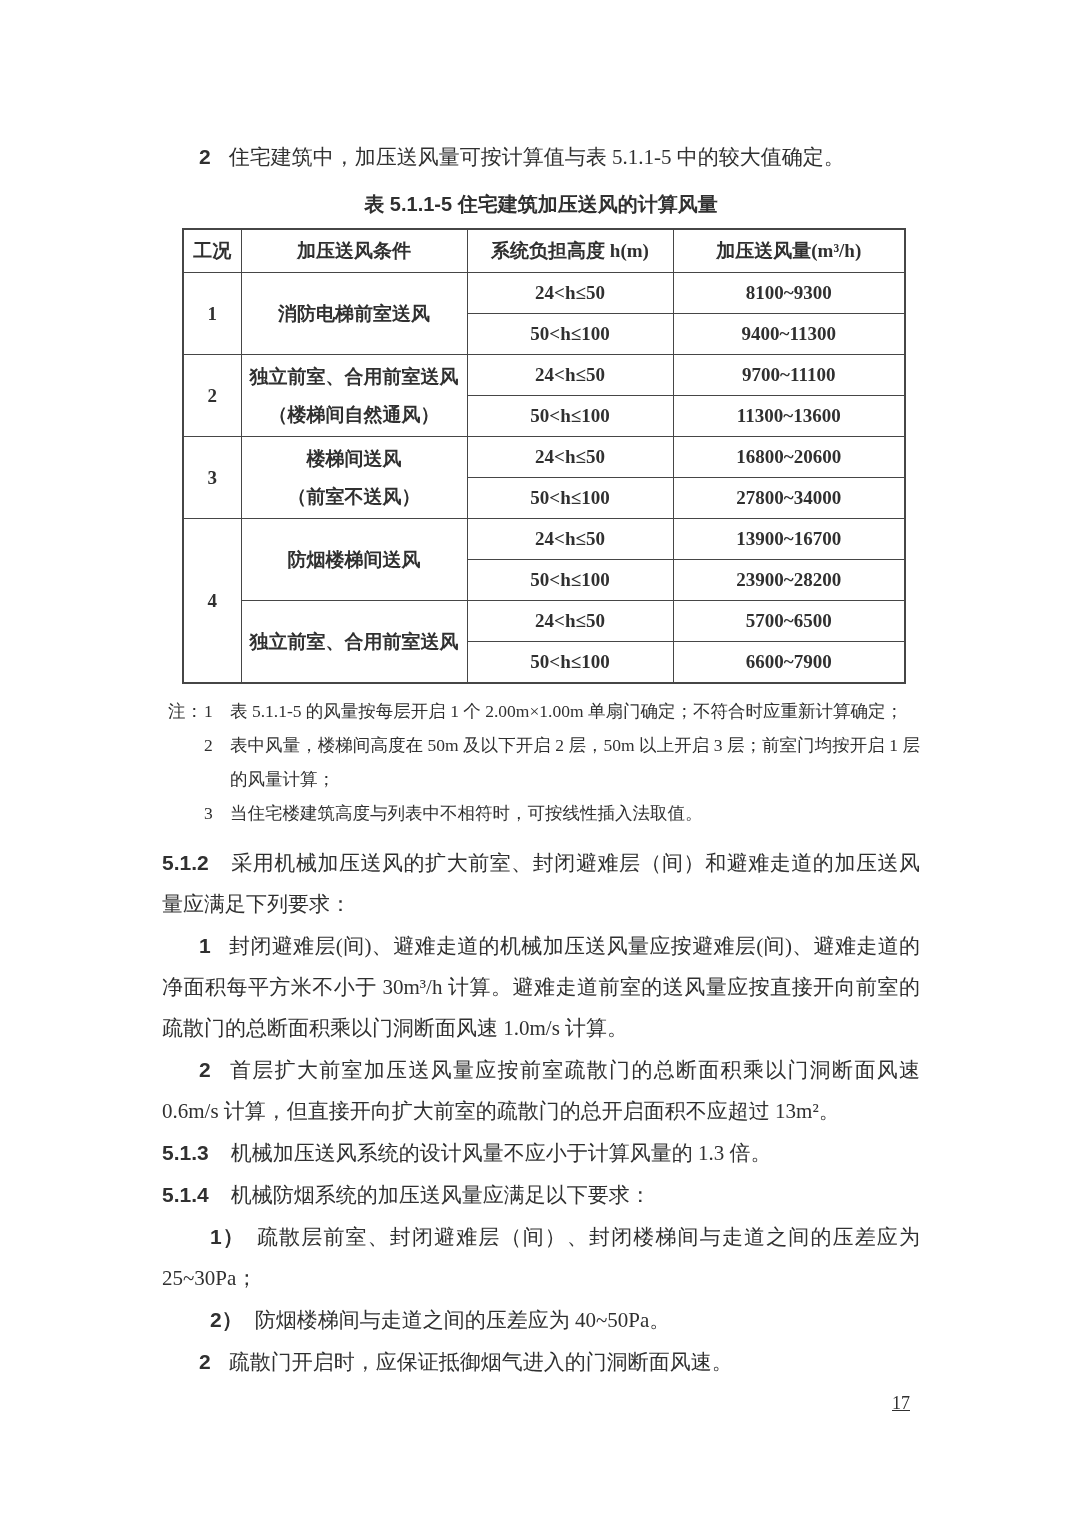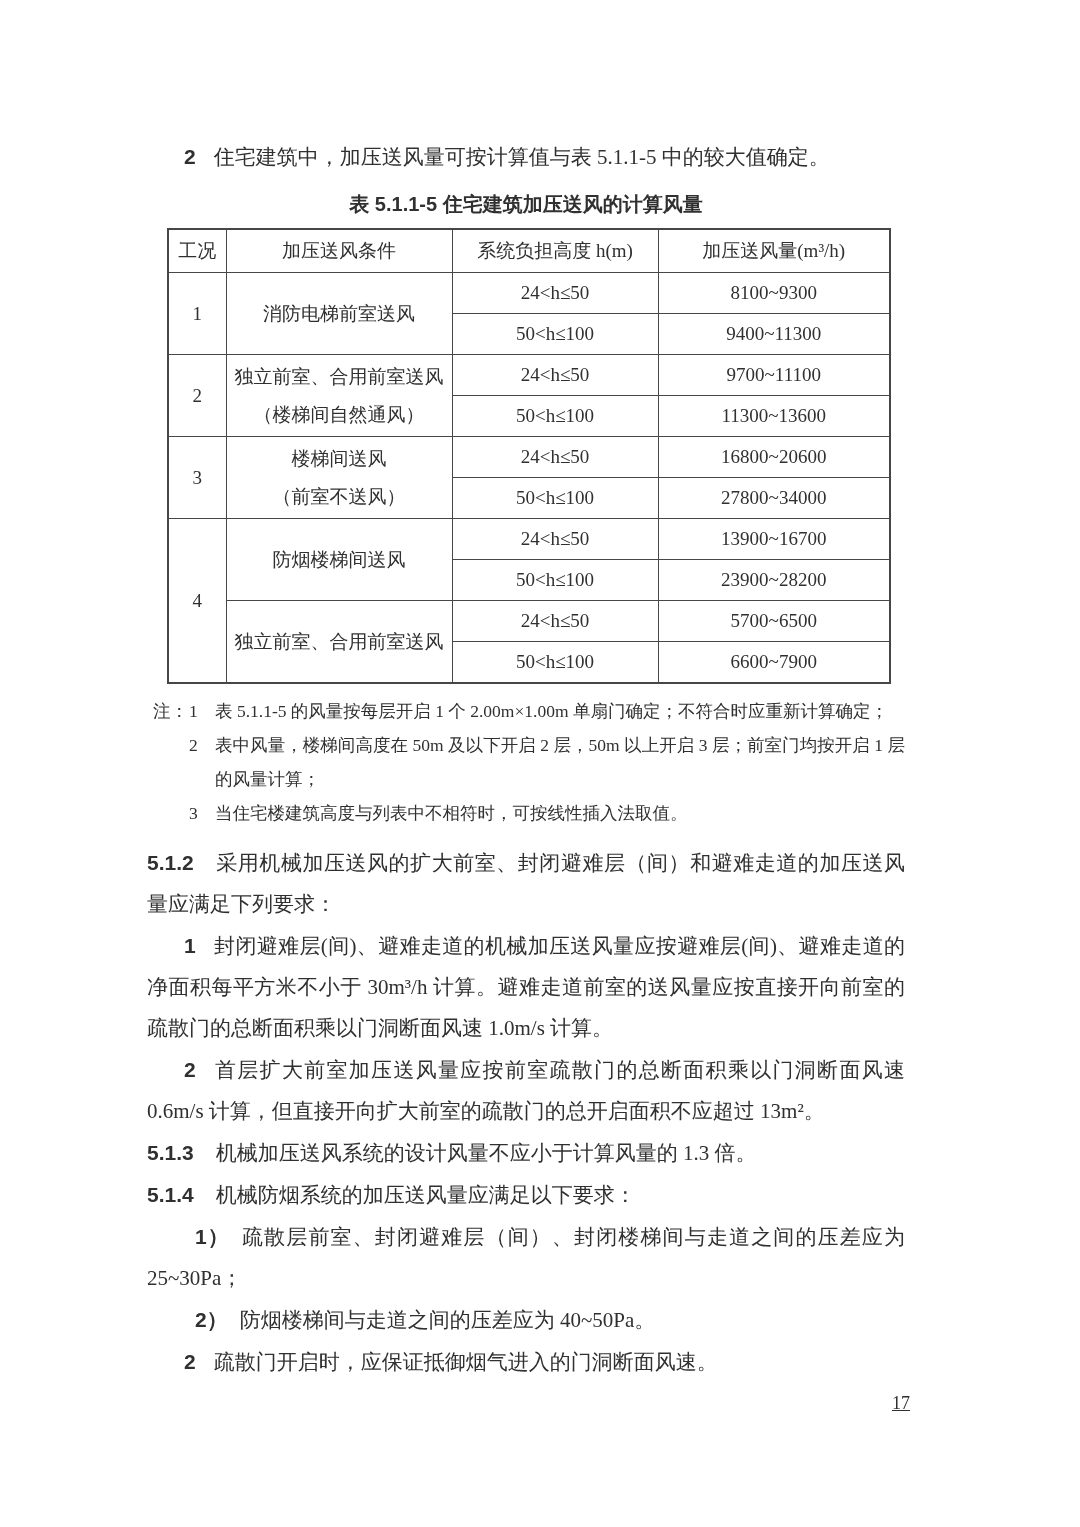--- a/index.html
+++ b/index.html
@@ -3,21 +3,21 @@
 <meta charset="utf-8">
 <style>
   html,body { margin:0; padding:0; }
   body {
     width:1080px; height:1527px;
     background:#ffffff;
     font-family:"Liberation Serif","DejaVu Serif",serif;
     color:#303030;
   }
   .page { position:relative; width:1080px; height:1527px; background:#ffffff; overflow:hidden; }
-  .content { position:absolute; left:147px; top:136px; width:758px; }
+  .content { position:absolute; left:162px; top:136px; width:758px; }
 
   
   .p { margin:0; font-size:21px; line-height:41px; text-align:justify; }
   .ind { text-indent:37px; }
   .sub { text-indent:48px; }
   .num {
     font-family:"Liberation Sans","DejaVu Sans",sans-serif;
     font-weight:bold; font-style:normal;
   }
   .gap-lg { margin-right:22px; }
@@ -39,21 +39,21 @@
     border-collapse:collapse;
     table-layout:fixed;
     width:722px;
     margin-left:20px;
     border:2px solid #464646;
   }
   table.spec th, table.spec td {
     border:1.5px solid #464646;
     text-align:center;
     vertical-align:middle;
-    font-weight:normal;
+    font-weight:bold;
     padding:0 4px;
     font-size:19px;
     overflow:hidden;
   }
   table.spec th { height:42px; }
   table.spec td { height:40px; }
   .cl { line-height:38px; }
   .cl:empty { display:none; }
 
   

